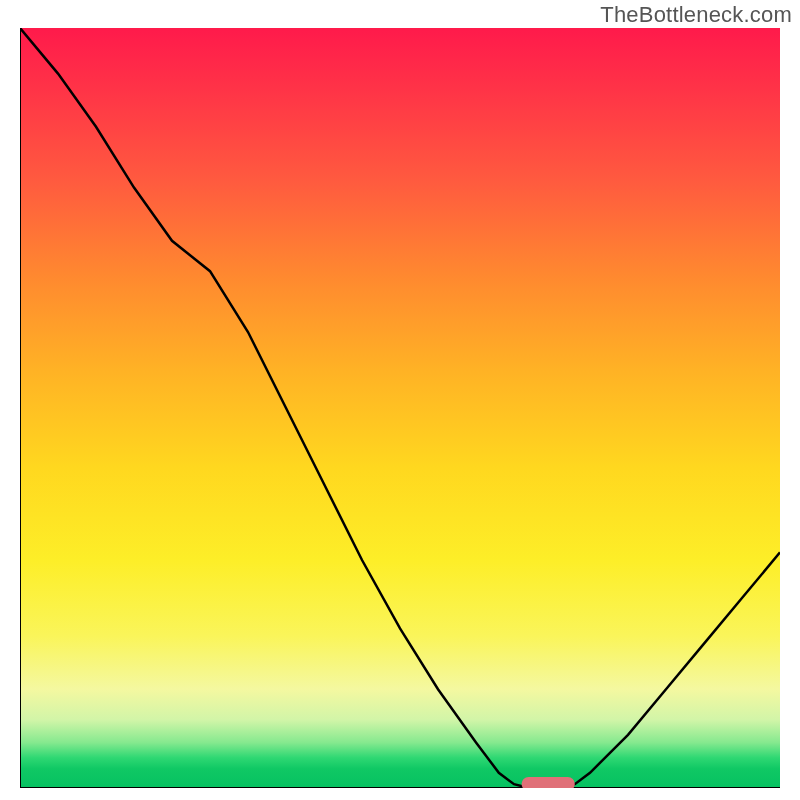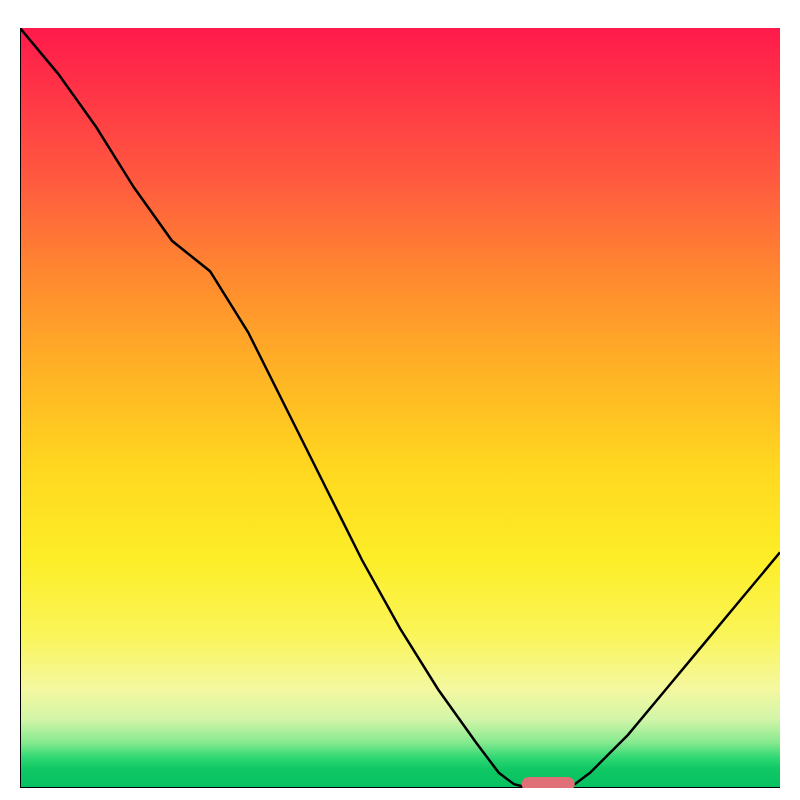--- a/index.html
+++ b/index.html
@@ -71,20 +71,21 @@
   }
   .marker-pill {
     fill: #e07078;
     stroke: none;
   }
 </style>
 </head>
 <body>
 <div class="container">
 
+  <div class="watermark">TheBottleneck.com</div>
 
   <div class="plot-area">
     <div class="gradient-bg"></div>
 
     <svg class="curve" viewBox="0 0 760 760" preserveAspectRatio="none">
 
       <line x1="0" y1="0" x2="0" y2="760" class="axis-line"></line>
       <line x1="0" y1="760" x2="760" y2="760" class="axis-line"></line>
 
       <path id="curve-path" class="curve-line" d="M0.0 0.0 L38.0 45.6 L76.0 98.8 L114.0 159.6 L152.0 212.8 L190.0 243.2 L228.0 304.0 L266.0 380.0 L304.0 456.0 L342.0 532.0 L380.0 600.4 L418.0 661.2 L456.0 714.4 L478.8 744.8 L494.0 756.2 L509.2 760.0 L524.4 760.0 L539.6 760.0 L554.8 756.2 L570.0 744.8 L608.0 706.8 L646.0 661.2 L684.0 615.6 L722.0 570.0 L760.0 524.4"></path>

